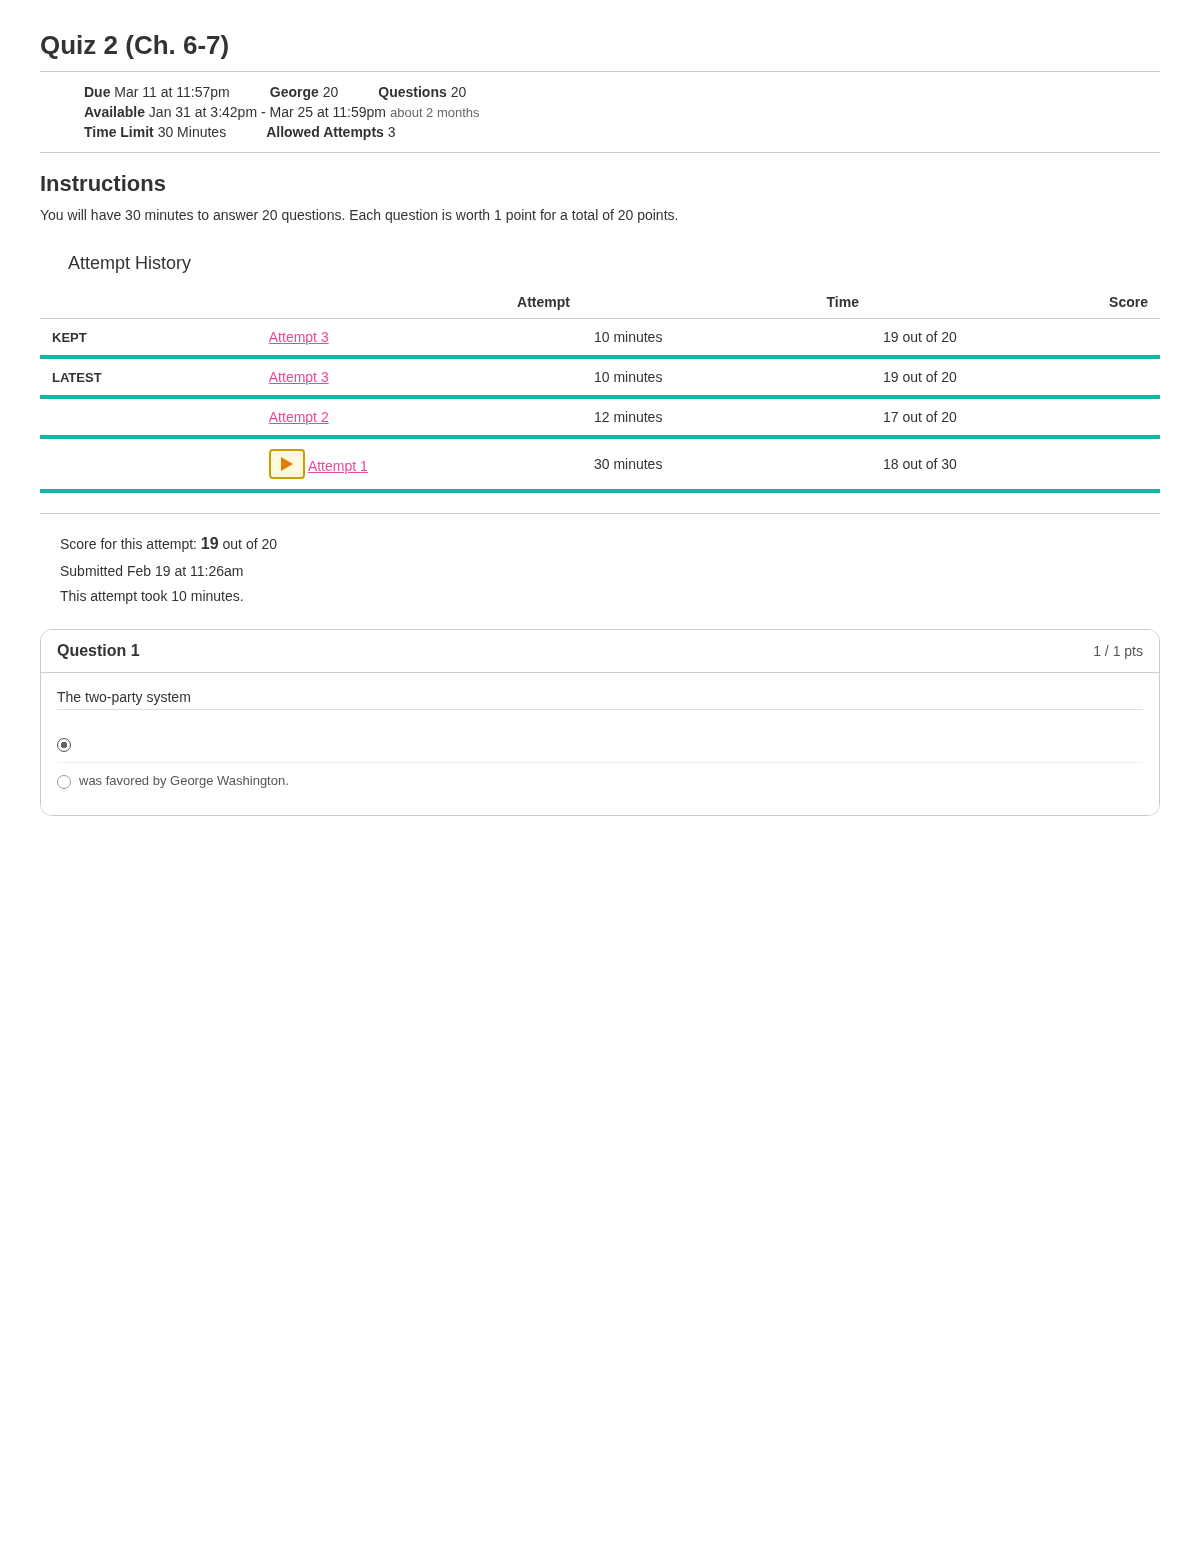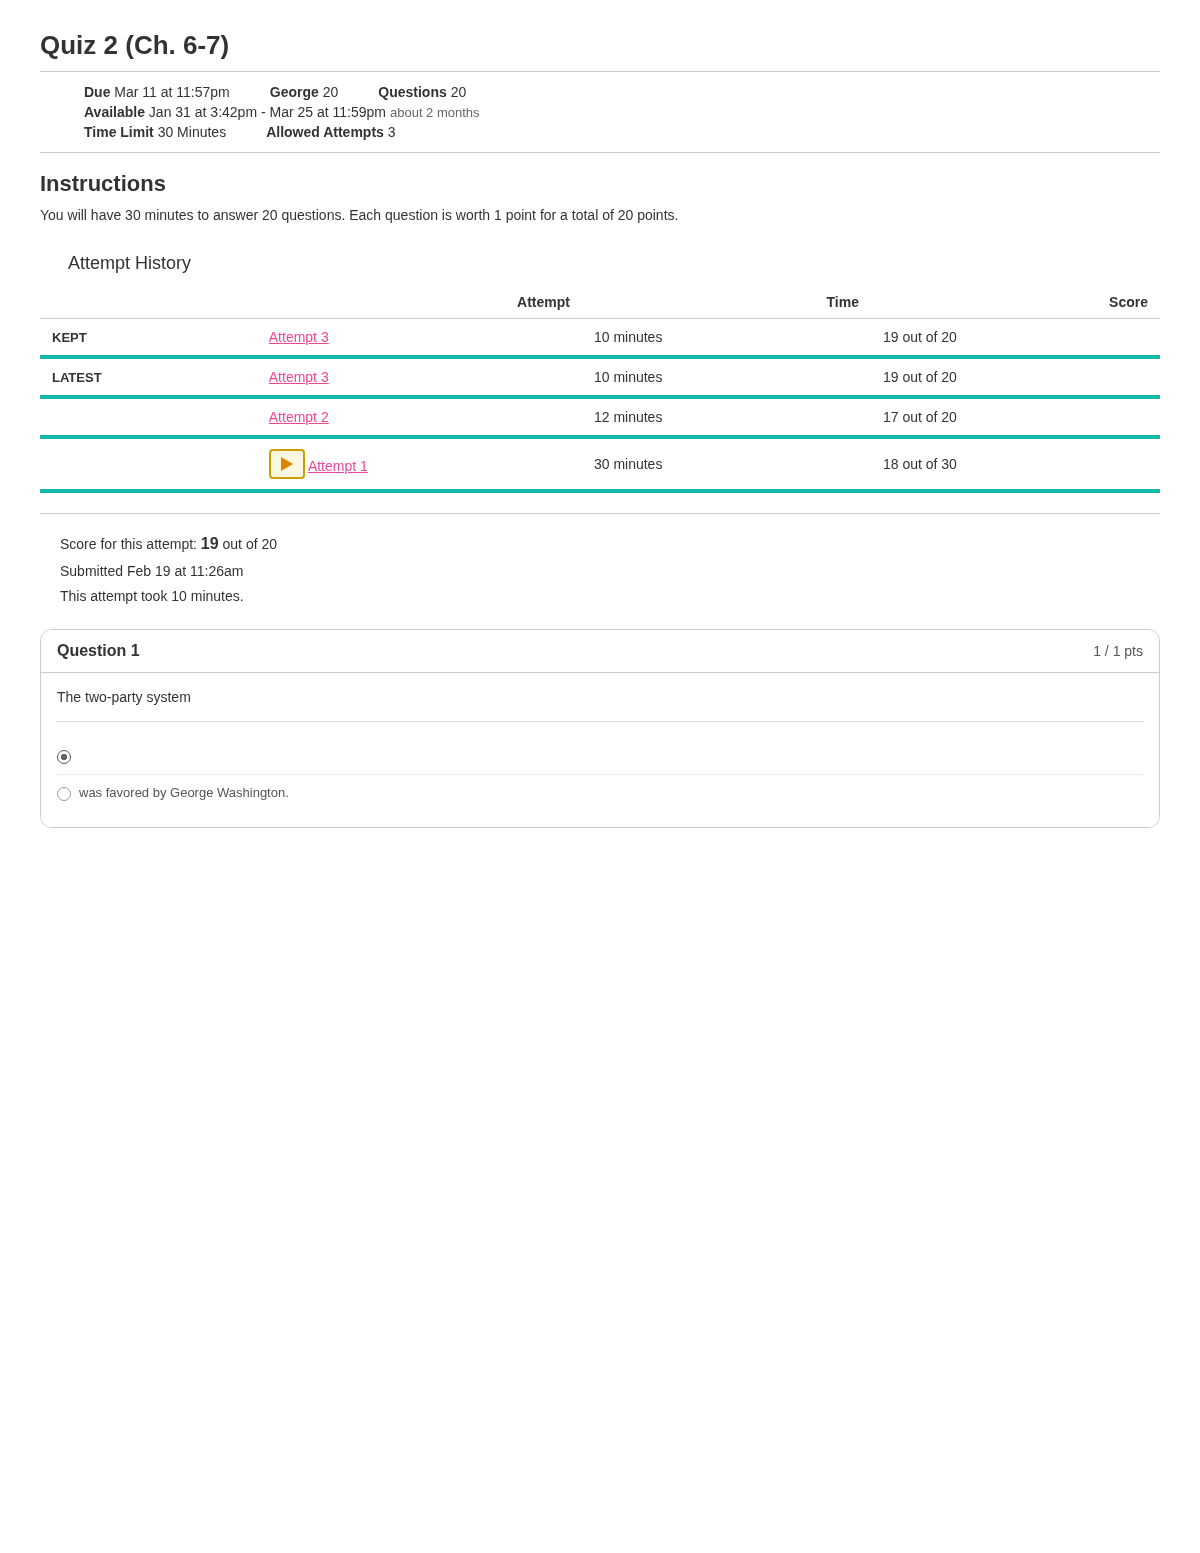--- a/index.html
+++ b/index.html
@@ -144,21 +144,21 @@
       font-size: 14px;
       color: #555;
     }
     .question-body {
       padding: 16px;
       background: #fff;
     }
     .question-prompt {
       font-size: 14px;
       margin-bottom: 16px;
-      padding-bottom: 16px;
+      padding-bottom: 4px;
       border-bottom: 1px solid #ddd;
     }
     .answer-option {
       display: flex;
       align-items: flex-start;
       gap: 8px;
       padding: 10px 0;
       border-bottom: 1px solid #eee;
       font-size: 13px;
       color: #555;

